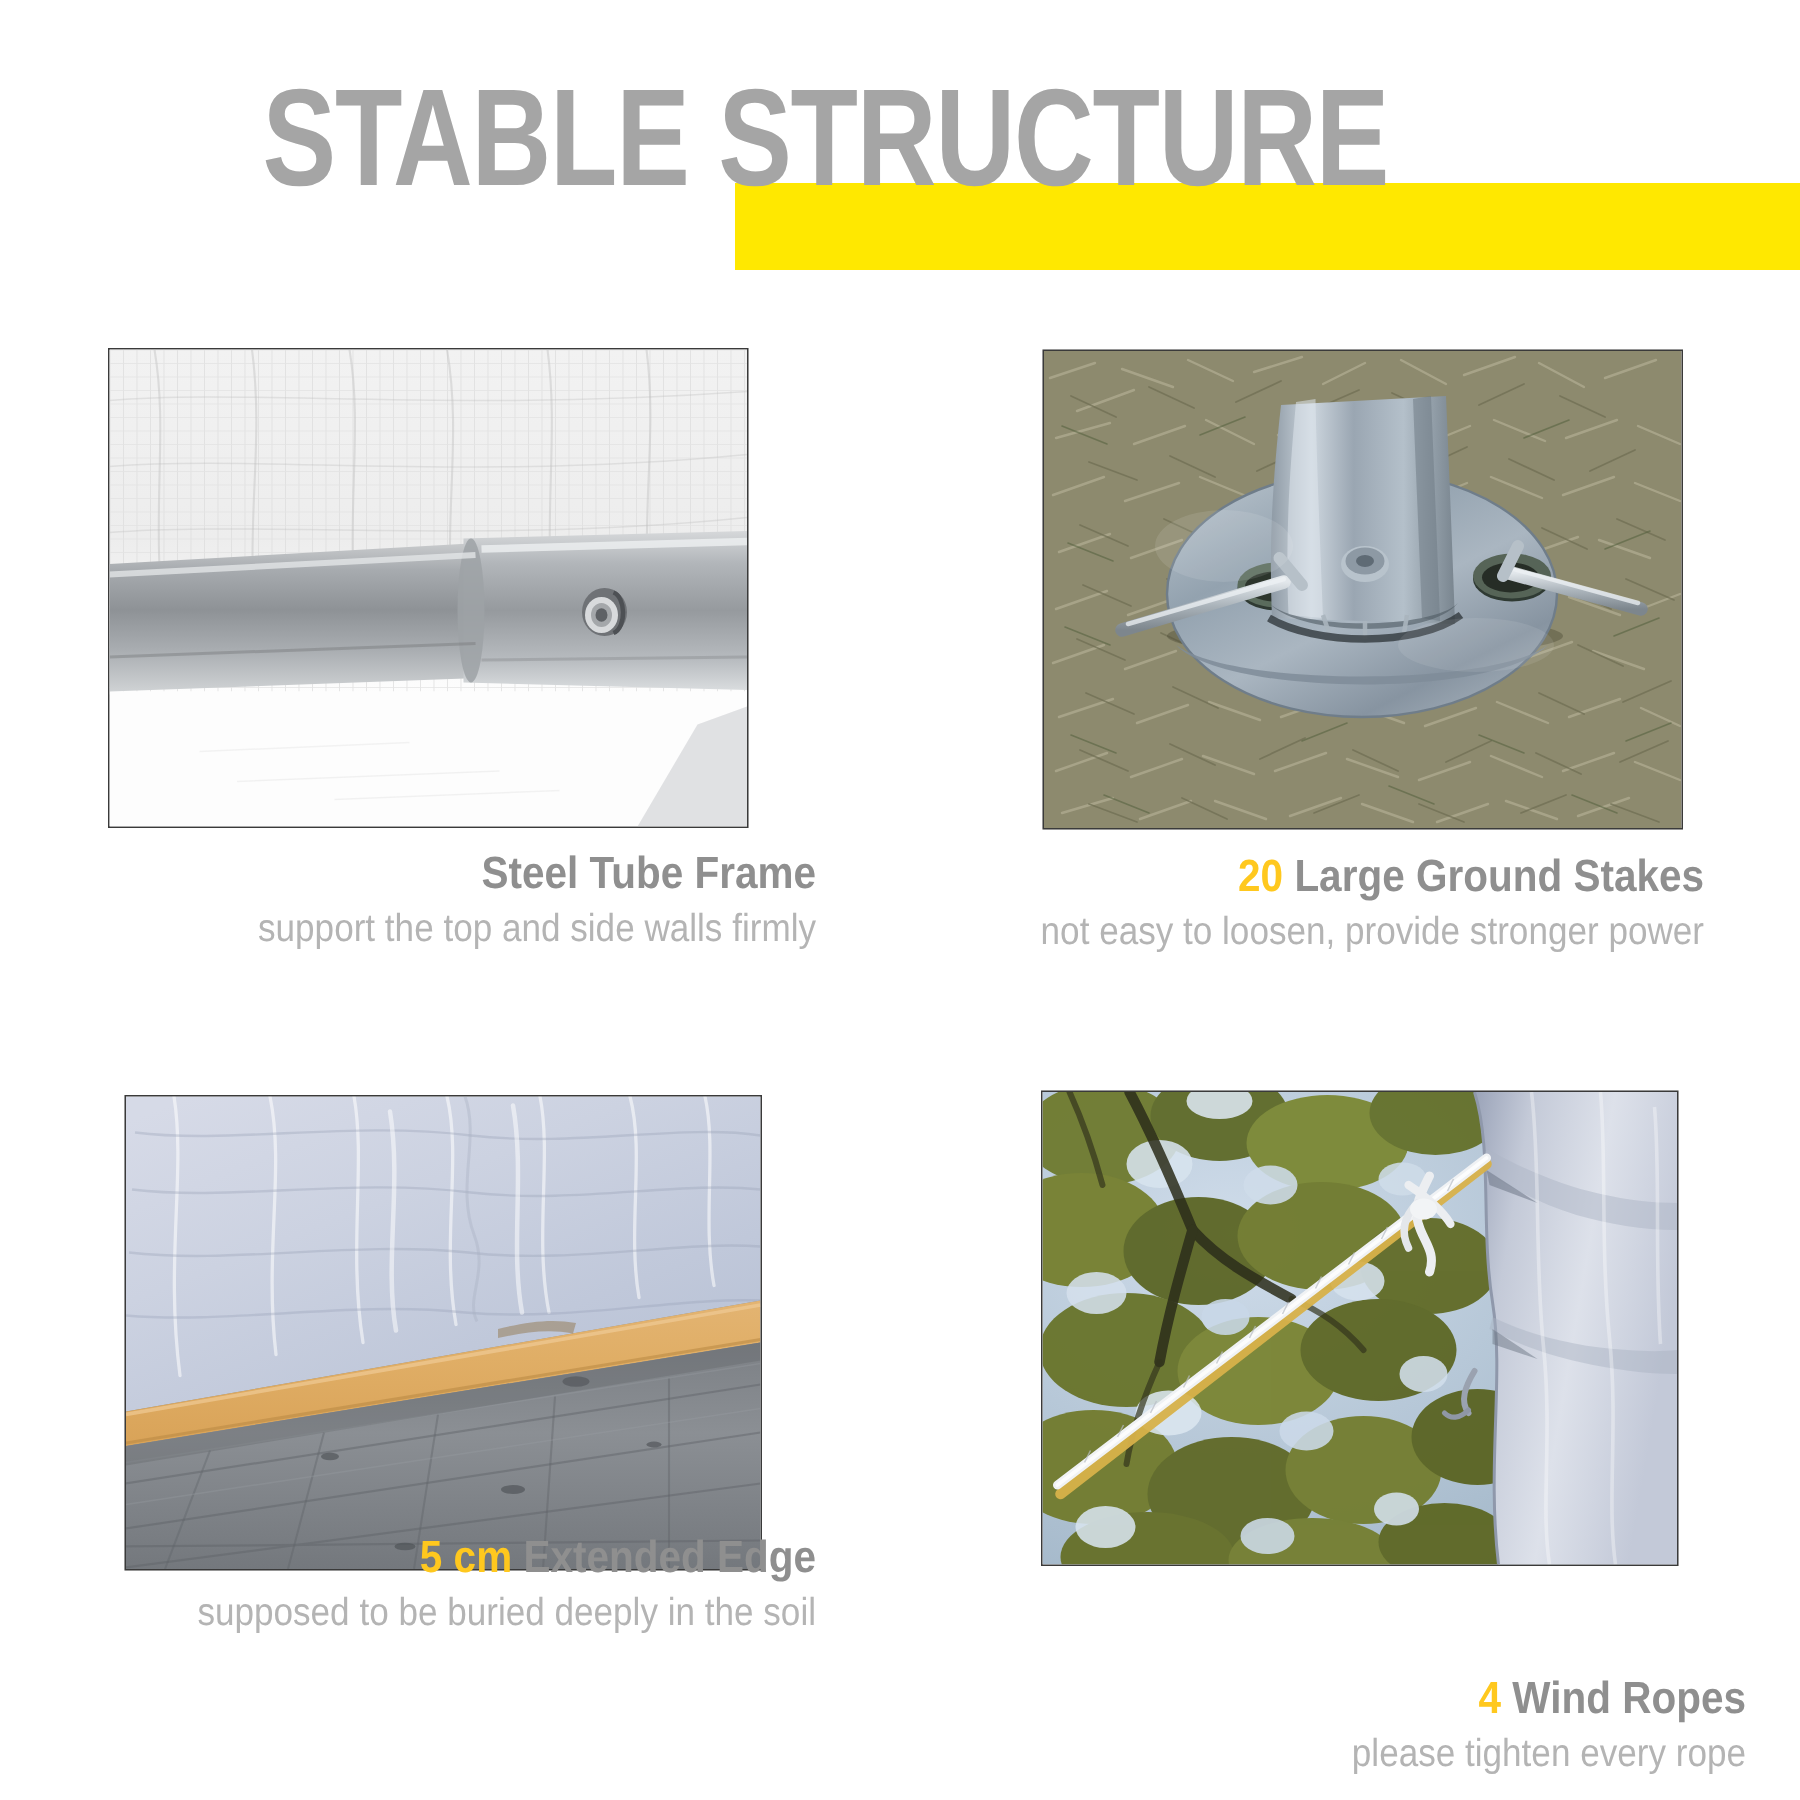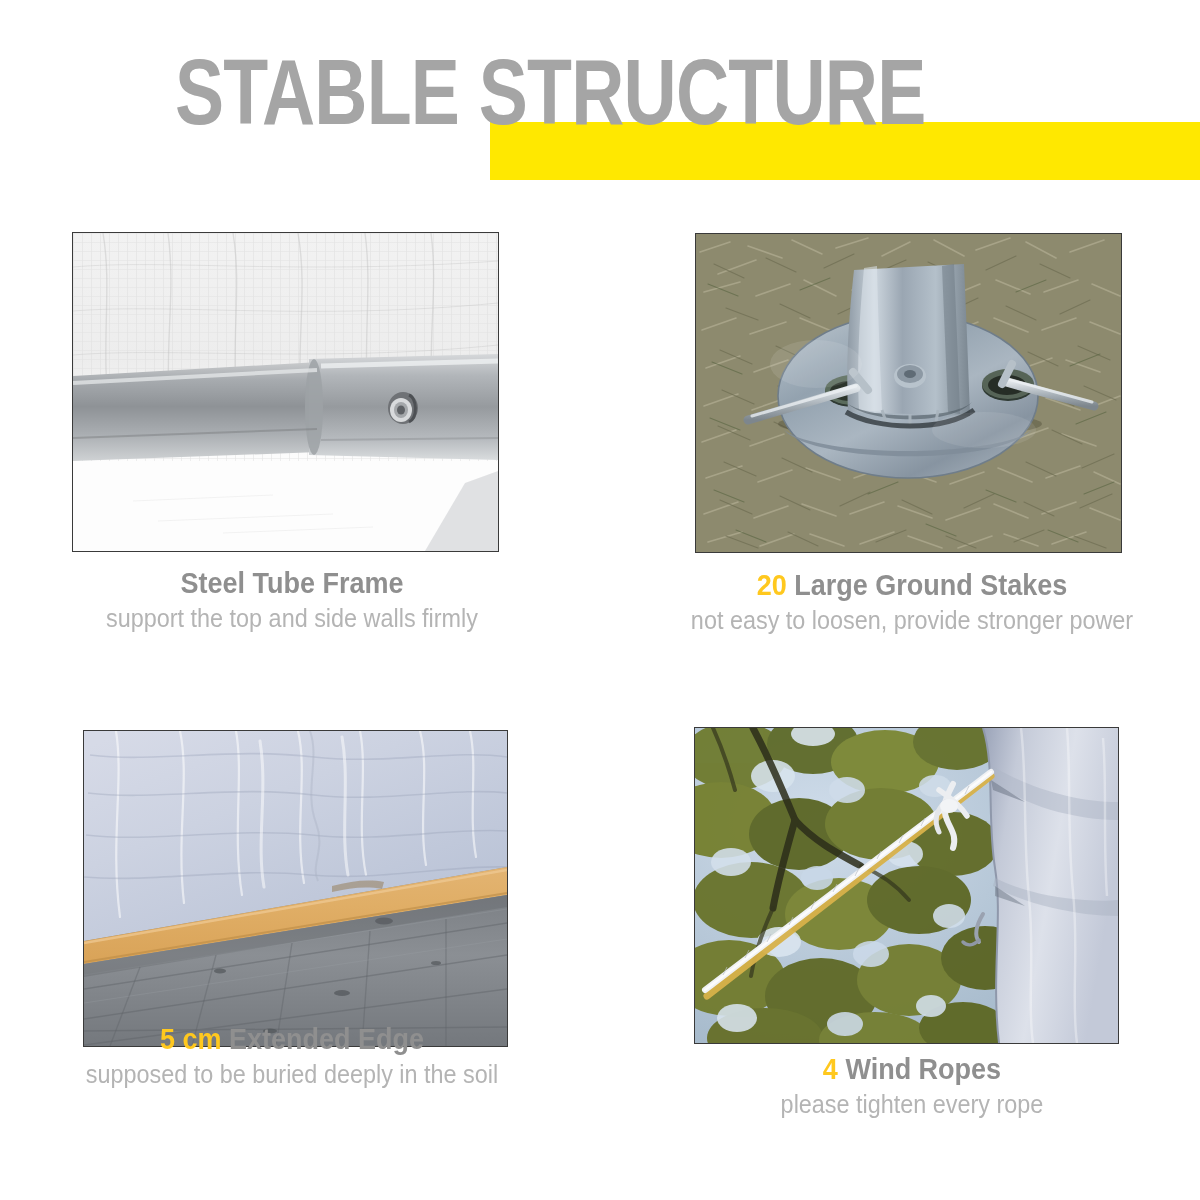--- a/index.html
+++ b/index.html
@@ -35,21 +35,21 @@
   
   .card{position:absolute;}
   .photo{
     position:absolute;
     border:1px solid #3a3a3a;
     overflow:hidden;
     background:#e8e8e8;
   }
   .photo svg{display:block;width:100%;height:100%;}
 
-  .caption{position:absolute;text-align:center;}
+  .caption{position:absolute;text-align:right;}
   .cap-title{
     font-size:30px;
     font-weight:bold;
     color:#8f8f8f;
     line-height:34px;
     white-space:nowrap;
     transform:scaleX(.90);
     font-family:"Liberation Sans", sans-serif;
   }
   .cap-title .hl{color:#FFC81E;}
@@ -61,27 +61,27 @@
     margin-top:2px;
     transform:scaleX(.90);
     font-family:"Liberation Sans", sans-serif;
   }
 
   
   #card-steel-tube .photo{left:72px;top:232px;width:425px;height:318px;}
   #card-steel-tube .caption{left:12px;top:566px;width:560px;}
 
   #card-ground-stakes .photo{left:695px;top:233px;width:425px;height:318px;}
-  #card-ground-stakes .caption{left:632px;top:568px;width:560px;}
+  #card-ground-stakes .caption{left:604px;top:568px;width:560px;}
 
   #card-extended-edge .photo{left:83px;top:730px;width:423px;height:315px;}
   #card-extended-edge .caption{left:12px;top:1022px;width:560px;}
 
   #card-wind-ropes .photo{left:694px;top:727px;width:423px;height:315px;}
-  #card-wind-ropes .caption{left:632px;top:1052px;width:560px;}
+  #card-wind-ropes .caption{left:632px;top:1116px;width:560px;}
 </style>
 </head>
 <body>
 
 <div id="stage">
 
   <div class="accent-bar"></div>
   <div class="page-title">STABLE STRUCTURE</div>
 
   <div class="card" id="card-steel-tube">

